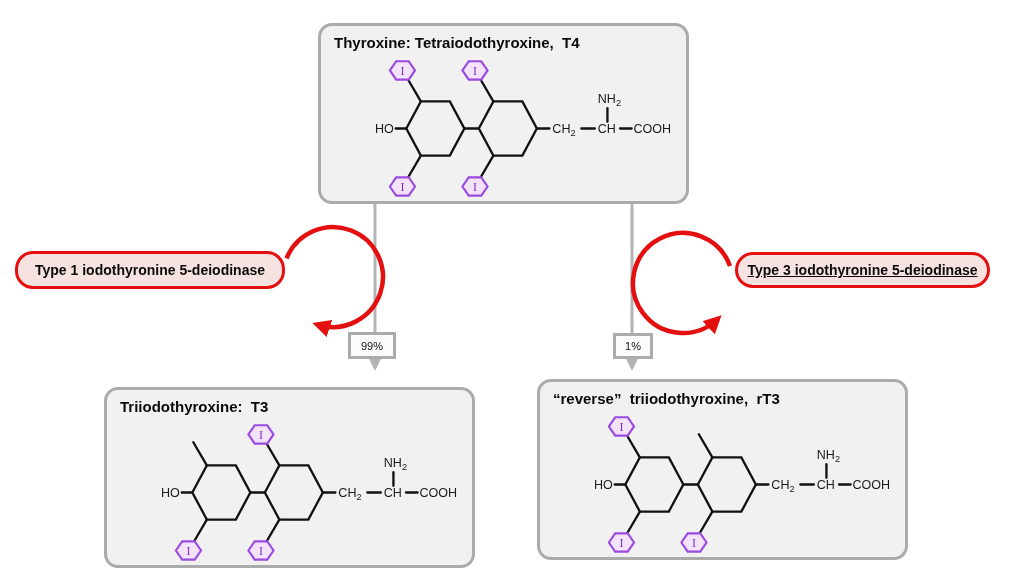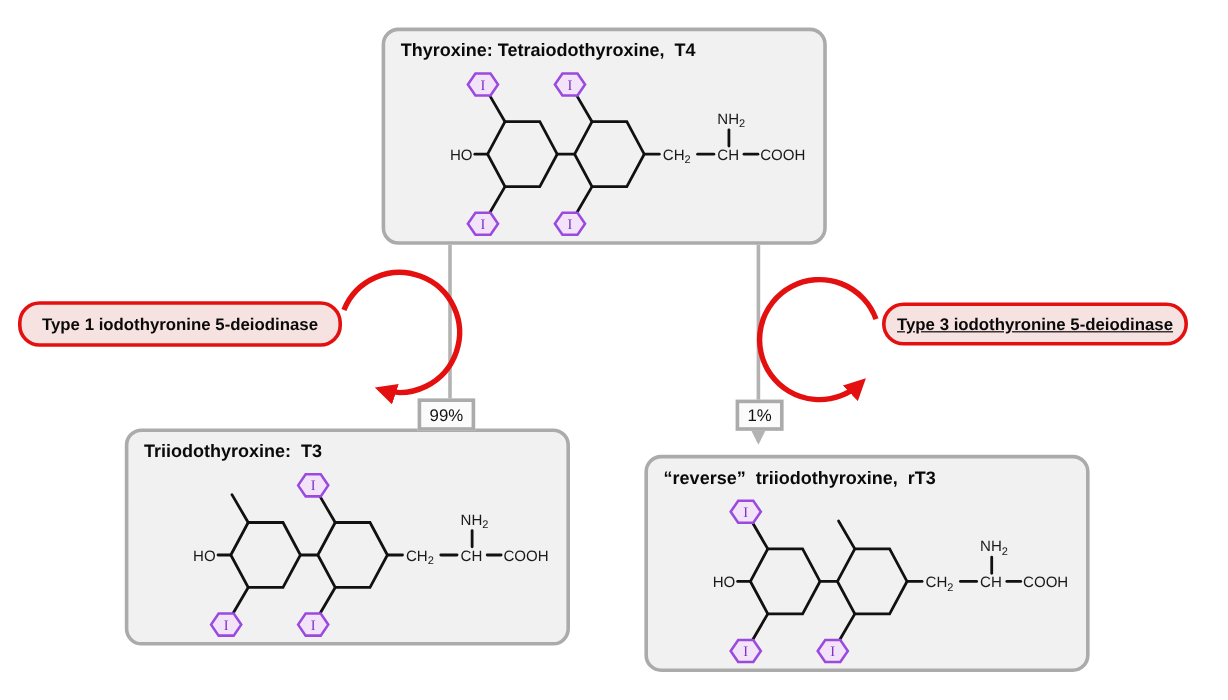--- a/index.html
+++ b/index.html
@@ -12,21 +12,21 @@
   .mol-box{position:absolute;width:371px;height:181px;background:var(--box-fill);
     border:3px solid var(--box-border);border-radius:14px;box-sizing:border-box;z-index:2;}
   .mol-title{position:absolute;left:13px;top:8px;font-size:15px;font-weight:bold;
     color:#0a0a0a;white-space:pre;z-index:3;}
   .mol-svg{position:absolute;left:0;top:0;width:100%;height:100%;}
   .enzyme{position:absolute;display:flex;align-items:center;justify-content:center;
     background:var(--enzyme-fill);border:3.5px solid var(--enzyme-border);border-radius:18px;
     box-sizing:border-box;font-size:14px;font-weight:bold;color:#0a0a0a;white-space:nowrap;z-index:4;}
   .pct{position:absolute;display:flex;align-items:center;justify-content:center;
     background:var(--percent-fill);border:3px solid var(--box-border);box-sizing:border-box;
-    font-size:14px;color:#111;z-index:3;}
+    font-size:11px;color:#111;z-index:3;}
   .ring,.bond{stroke:var(--bond);stroke-width:2.4;fill:none;stroke-linecap:round;}
   .iohex{fill:var(--iodine-fill);stroke:var(--iodine-border);stroke-width:2.2;}
   .iotext{fill:var(--iodine-text);font-family:"Liberation Serif","DejaVu Serif",serif;
     font-size:12.5px;text-anchor:middle;}
   .chem{fill:#1a1a1a;font-size:13px;font-family:"Liberation Sans",sans-serif;}
 </style>
 </head>
 <body>
 
 <div class="canvas">
@@ -70,21 +70,21 @@
         <polygon points="143,166 149.5,156.5 162.5,156.5 169,166 162.5,175.5 149.5,175.5" class="iohex"></polygon>
         <text x="156" y="170.3" class="iotext">I</text>
         <text x="72" y="111" text-anchor="end" class="chem">HO</text>
         <text x="236" y="111" class="chem">CH<tspan dy="3" font-size="9.5">2</tspan></text>
         <text x="283" y="111" class="chem">CH</text>
         <text x="283" y="80" class="chem">NH<tspan dy="3" font-size="9.5">2</tspan></text>
         <text x="320" y="111" class="chem">COOH</text>
       </svg>
   </div>
 
-  <div class="mol-box" style="left:104px;top:357px;">
+  <div class="mol-box" style="left:104px;top:387px;">
     <div class="mol-title">Triiodothyroxine:  T3</div>
     <svg class="mol-svg" viewBox="0 0 371 181">
         <polygon points="85,106 100,78 130,78 145,106 130,134 100,134" class="ring"></polygon>
         <polygon points="160,106 175,78 205,78 220,106 205,134 175,134" class="ring"></polygon>
         <line x1="145" y1="106" x2="160" y2="106" class="bond"></line>
         <line x1="74" y1="106" x2="85" y2="106" class="bond"></line>
         <line x1="220" y1="106" x2="233" y2="106" class="bond"></line>
         <line x1="266" y1="106" x2="280" y2="106" class="bond"></line>
         <line x1="306" y1="106" x2="318" y2="106" class="bond"></line>
         <line x1="293" y1="85" x2="293" y2="99" class="bond"></line>

